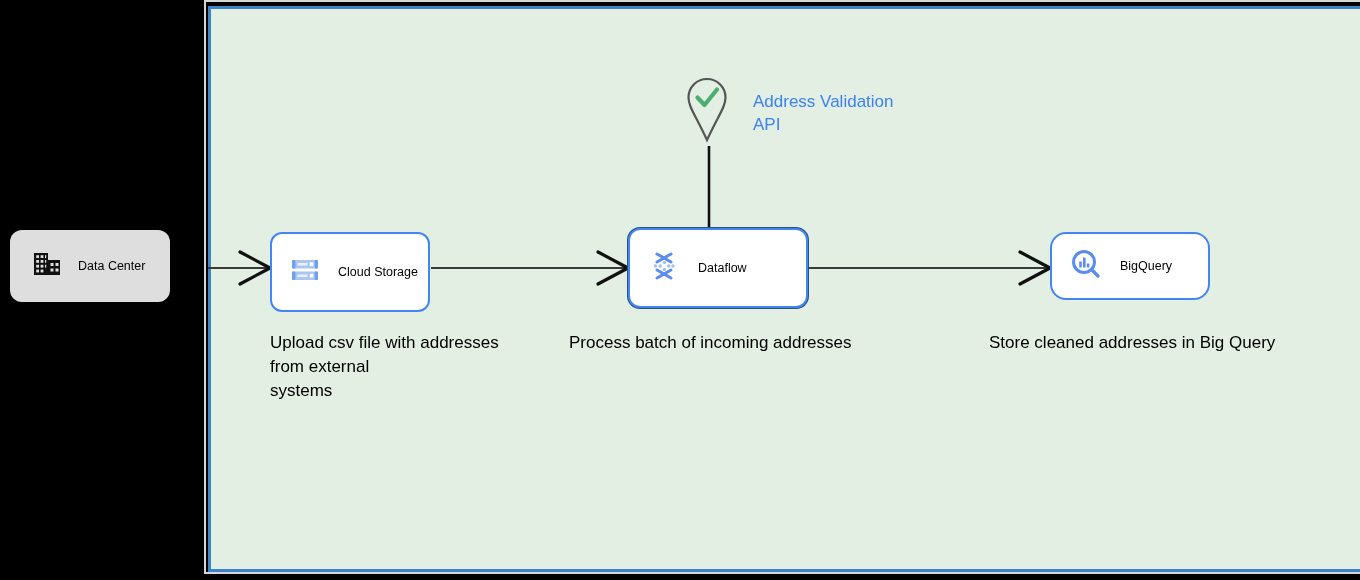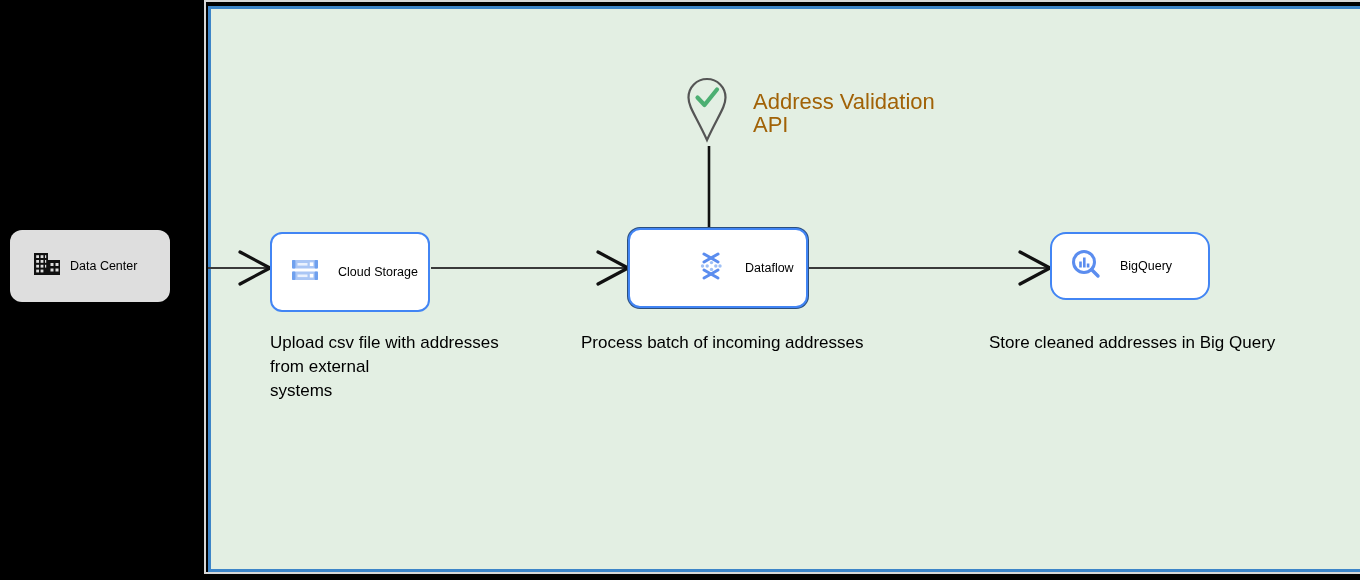--- a/index.html
+++ b/index.html
@@ -49,21 +49,21 @@
     background: #dedede;
     border-radius: 12px;
     display: flex;
     align-items: center;
     padding-left: 22px;
     box-sizing: border-box;
   }
   #data-center-node .dc-label {
     font-size: 12.5px;
     color: #000;
-    margin-left: 8px;
+    margin-left: 16px;
     white-space: nowrap;
   }
 
   
   .svc-node {
     position: absolute;
     background: #ffffff;
     border: 2px solid #4285f4;
     border-radius: 12px;
     display: flex;
@@ -88,57 +88,56 @@
     width: 160px;
     height: 80px;
   }
   #node-dataflow {
     left: 628px;
     top: 228px;
     width: 180px;
     height: 80px;
     border-color: #4285f4;
     box-shadow: 0 0 0 1px #2b4f7e;
-    padding-left: 47px;
   }
   #node-bigquery {
     left: 1050px;
     top: 232px;
     width: 160px;
     height: 68px;
     border-radius: 16px;
   }
 
   
   #address-validation-group {
     position: absolute;
     left: 686px;
     top: 76px;
     display: flex;
     align-items: flex-start;
   }
   #address-validation-group .av-label {
-    font-size: 22px;
-    color: #a16207;
+    font-size: 17px;
+    color: #3b82f6;
     line-height: 23px;
     margin-left: 25px;
     margin-top: 14px;
     white-space: pre-line;
   }
 
   
   .caption {
     position: absolute;
     font-size: 17px;
     color: #000;
     line-height: 24px;
     white-space: pre-line;
   }
   #caption-cloud-storage { left: 270px; top: 331px; width: 230px; }
-  #caption-dataflow      { left: 569px; top: 331px; width: 400px; margin-left: 12px; }
+  #caption-dataflow      { left: 569px; top: 331px; width: 400px; }
   #caption-bigquery      { left: 989px; top: 331px; width: 420px; }
 
   
   #connectors {
     position: absolute;
     left: 0;
     top: 0;
     width: 1360px;
     height: 580px;
     pointer-events: none;

